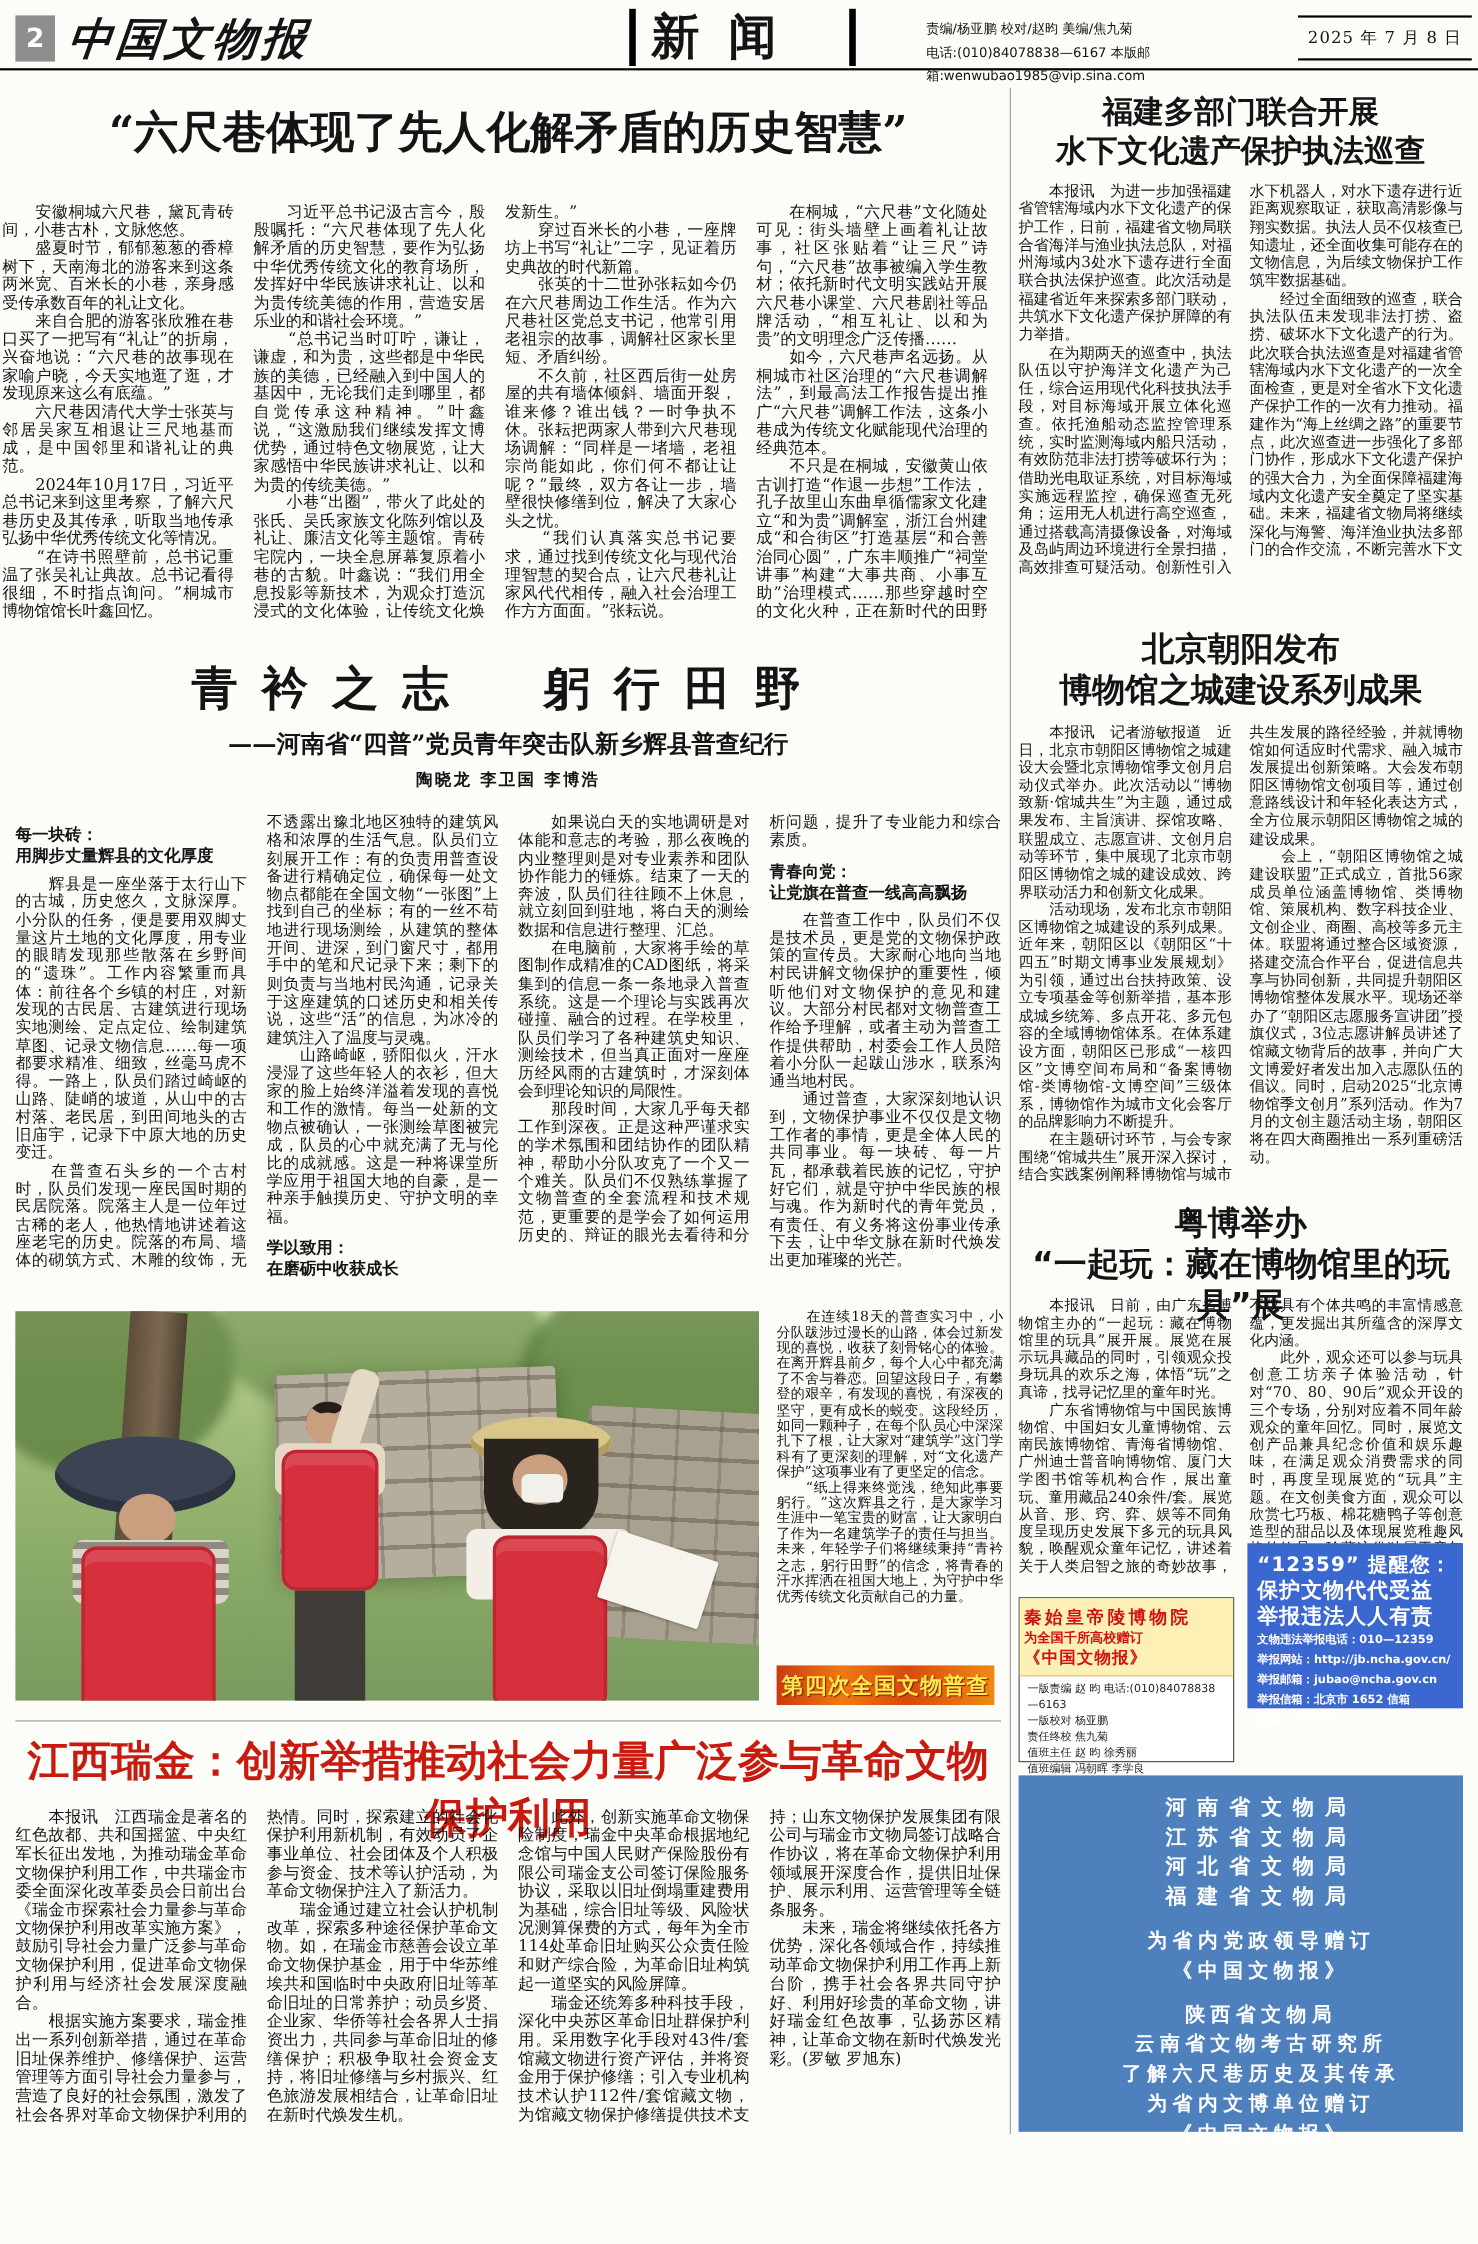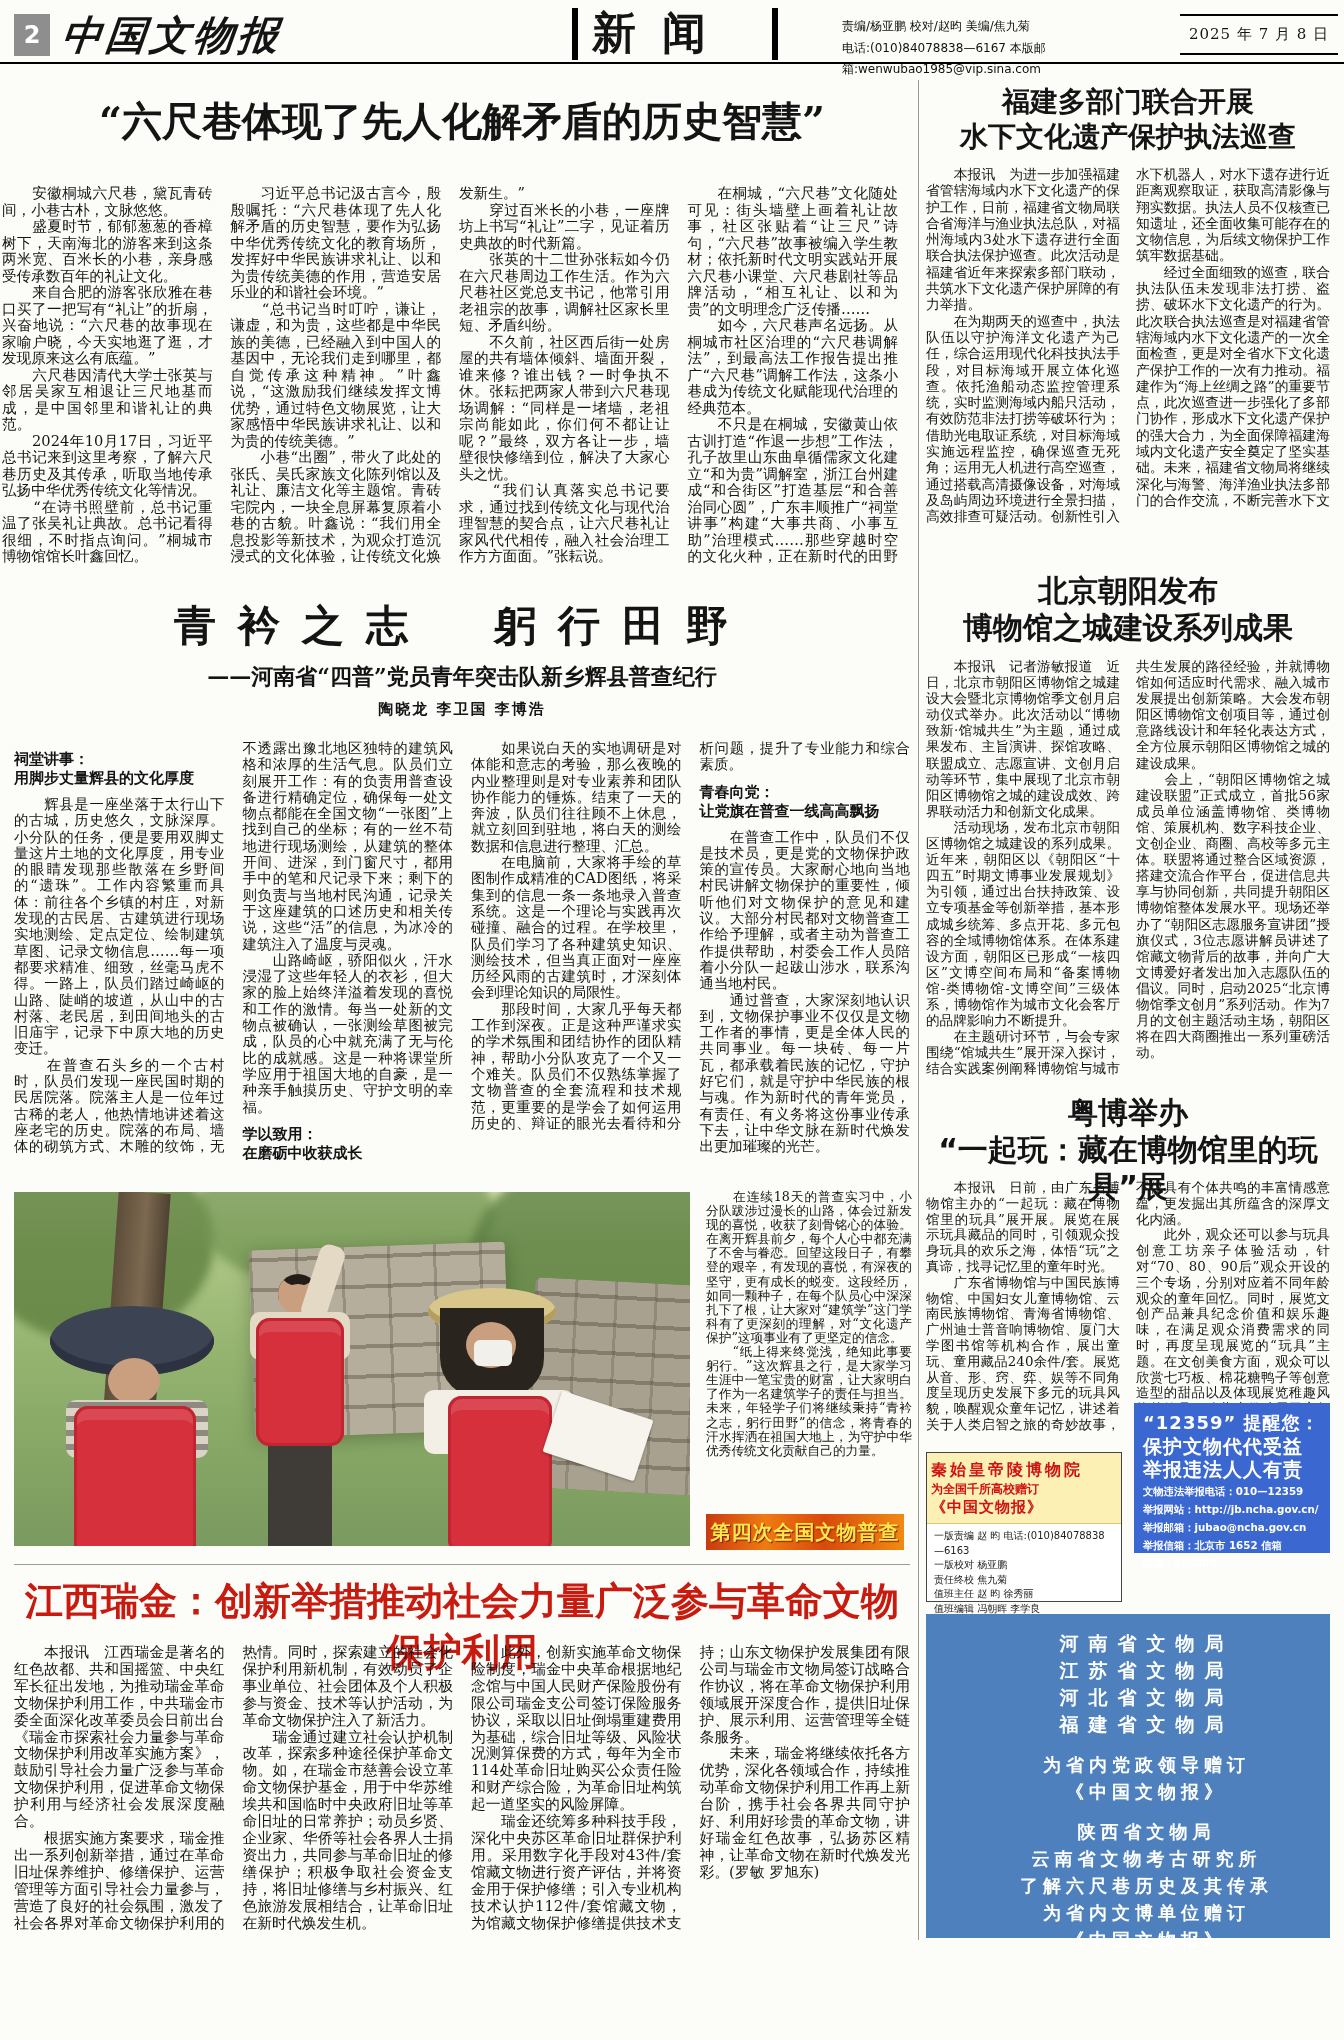--- a/index.html
+++ b/index.html
@@ -154,21 +154,21 @@
     <div>水下文化遗产保护执法巡查</div>
   </div>
   <div class="abs fj-body pre just">　　本报讯　为进一步加强福建省管辖海域内水下文化遗产的保护工作，日前，福建省文物局联合省海洋与渔业执法总队，对福州海域内3处水下遗存进行全面联合执法保护巡查。此次活动是福建省近年来探索多部门联动，共筑水下文化遗产保护屏障的有力举措。
 　　在为期两天的巡查中，执法队伍以守护海洋文化遗产为己任，综合运用现代化科技执法手段，对目标海域开展立体化巡查。依托渔船动态监控管理系统，实时监测海域内船只活动，有效防范非法打捞等破坏行为；借助光电取证系统，对目标海域实施远程监控，确保巡查无死角；运用无人机进行高空巡查，通过搭载高清摄像设备，对海域及岛屿周边环境进行全景扫描，高效排查可疑活动。创新性引入水下机器人，对水下遗存进行近距离观察取证，获取高清影像与翔实数据。执法人员不仅核查已知遗址，还全面收集可能存在的文物信息，为后续文物保护工作筑牢数据基础。
 　　经过全面细致的巡查，联合执法队伍未发现非法打捞、盗捞、破坏水下文化遗产的行为。此次联合执法巡查是对福建省管辖海域内水下文化遗产的一次全面检查，更是对全省水下文化遗产保护工作的一次有力推动。福建作为“海上丝绸之路”的重要节点，此次巡查进一步强化了多部门协作，形成水下文化遗产保护的强大合力，为全面保障福建海域内文化遗产安全奠定了坚实基础。未来，福建省文物局将继续深化与海警、海洋渔业执法多部门的合作交流，不断完善水下文化遗产保护工作机制和协作体系。　　(闽文)</div>
 
   <div class="abs sv-head ctr">青衿之志　躬行田野</div>
   <div class="abs sv-sub ctr">——河南省“四普”党员青年突击队新乡辉县普查纪行</div>
   <div class="abs sv-by ctr">陶晓龙  李卫国  李博浩</div>
   <div class="abs sv-cols body-cols">
-    <div class="sv-subhead pre">祠堂讲事：
+    <div class="sv-subhead pre">每一块砖：
 用脚步丈量辉县的文化厚度</div>
     <div class="pre just">　　辉县是一座坐落于太行山下的古城，历史悠久，文脉深厚。小分队的任务，便是要用双脚丈量这片土地的文化厚度，用专业的眼睛发现那些散落在乡野间的“遗珠”。工作内容繁重而具体：前往各个乡镇的村庄，对新发现的古民居、古建筑进行现场实地测绘、定点定位、绘制建筑草图、记录文物信息……每一项都要求精准、细致，丝毫马虎不得。一路上，队员们踏过崎岖的山路、陡峭的坡道，从山中的古村落、老民居，到田间地头的古旧庙宇，记录下中原大地的历史变迁。
 　　在普查石头乡的一个古村时，队员们发现一座民国时期的民居院落。院落主人是一位年过古稀的老人，他热情地讲述着这座老宅的历史。院落的布局、墙体的砌筑方式、木雕的纹饰，无不透露出豫北地区独特的建筑风格和浓厚的生活气息。队员们立刻展开工作：有的负责用普查设备进行精确定位，确保每一处文物点都能在全国文物“一张图”上找到自己的坐标；有的一丝不苟地进行现场测绘，从建筑的整体开间、进深，到门窗尺寸，都用手中的笔和尺记录下来；剩下的则负责与当地村民沟通，记录关于这座建筑的口述历史和相关传说，这些“活”的信息，为冰冷的建筑注入了温度与灵魂。
 　　山路崎岖，骄阳似火，汗水浸湿了这些年轻人的衣衫，但大家的脸上始终洋溢着发现的喜悦和工作的激情。每当一处新的文物点被确认，一张测绘草图被完成，队员的心中就充满了无与伦比的成就感。这是一种将课堂所学应用于祖国大地的自豪，是一种亲手触摸历史、守护文明的幸福。</div>
     <div class="sv-subhead pre">学以致用：
 在磨砺中收获成长</div>
     <div class="pre just">　　如果说白天的实地调研是对体能和意志的考验，那么夜晚的内业整理则是对专业素养和团队协作能力的锤炼。结束了一天的奔波，队员们往往顾不上休息，就立刻回到驻地，将白天的测绘数据和信息进行整理、汇总。
 　　在电脑前，大家将手绘的草图制作成精准的CAD图纸，将采集到的信息一条一条地录入普查系统。这是一个理论与实践再次碰撞、融合的过程。在学校里，队员们学习了各种建筑史知识、测绘技术，但当真正面对一座座历经风雨的古建筑时，才深刻体会到理论知识的局限性。
 　　那段时间，大家几乎每天都工作到深夜。正是这种严谨求实的学术氛围和团结协作的团队精神，帮助小分队攻克了一个又一个难关。队员们不仅熟练掌握了文物普查的全套流程和技术规范，更重要的是学会了如何运用历史的、辩证的眼光去看待和分析问题，提升了专业能力和综合素质。</div>
     <div class="sv-subhead pre">青春向党：

